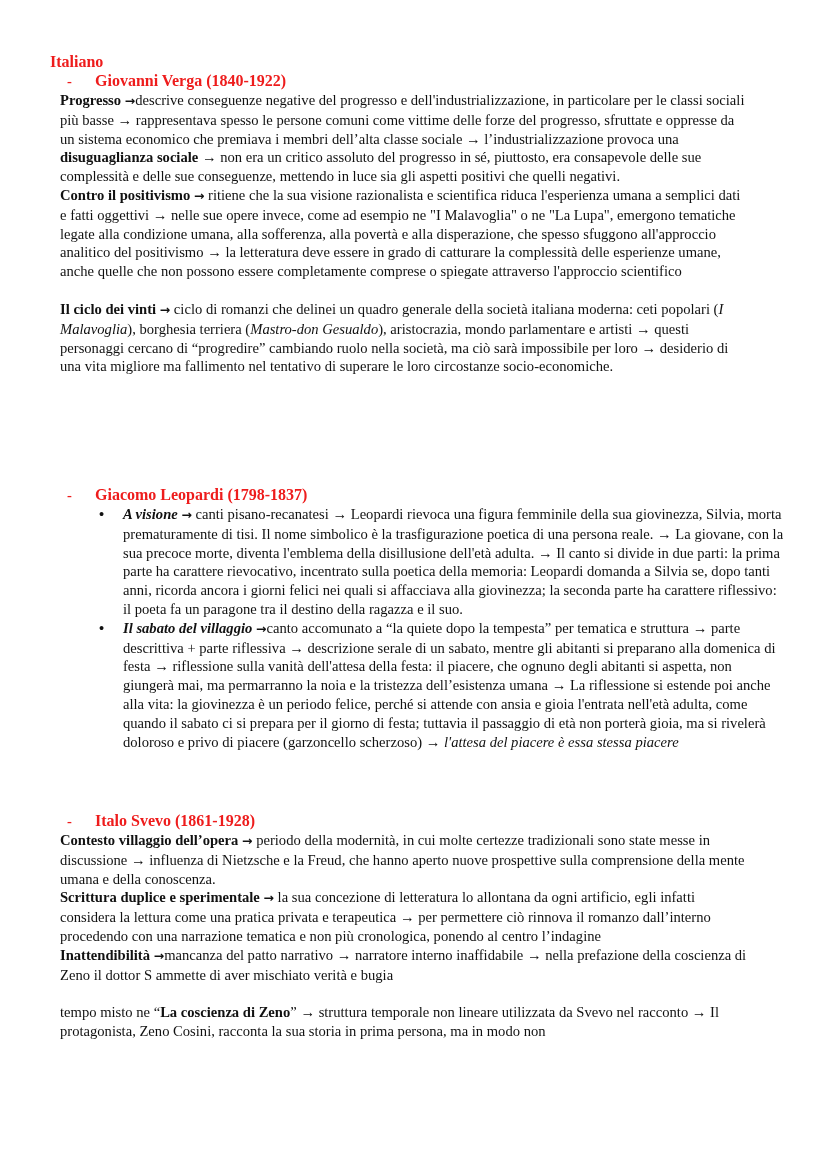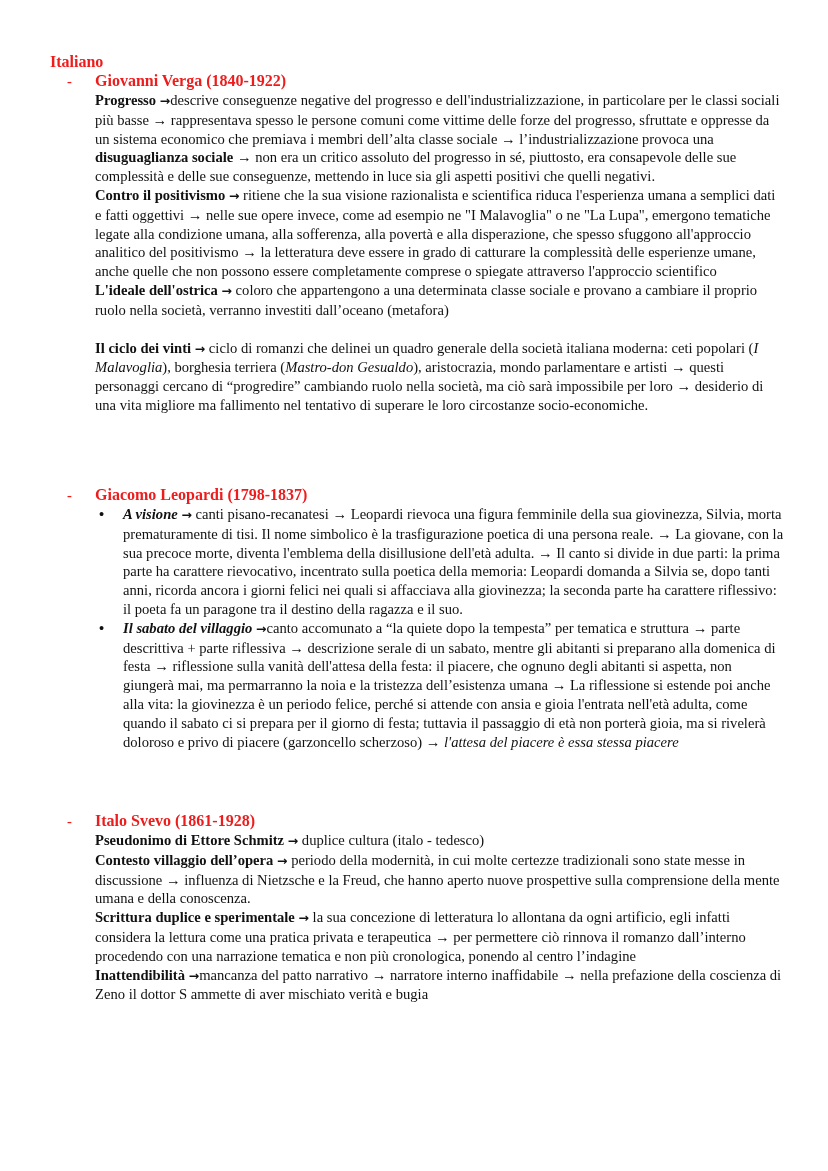--- a/index.html
+++ b/index.html
@@ -10,21 +10,21 @@
   }
   .page { position: absolute; left: 0; top: 0; width: 828px; height: 1171px; text-decoration: underline; }
   .doc-title {
     position: absolute; left: 50px; top: 52px;
     color: #ee1c1c; font-weight: bold; font-size: 16px; line-height: 20px;
   }
   .section { position: absolute; left: 60px; width: 720px; }
   .sec-head { position: relative; height: 19px; }
   .dash { position: absolute; left: 7px; top: 0; color: #ee1c1c; font-weight: bold; }
   .sec-title { position: absolute; left: 35px; top: 0; color: #ee1c1c; font-weight: bold; font-size: 16px; white-space: nowrap; }
-  .body { margin-left: 35px; width: 690px; }
+  .body { width: 690px; }
   .para { margin: 0; }
   .gap { height: 19px; }
   b { font-weight: bold; }
   .bul { position: relative; padding-left: 28px; margin-left: 35px; width: 662px; }
   .bul .dot { position: absolute; left: 4px; top: 0; font-weight: bold; }
   .arrow { font-family: "DejaVu Sans", sans-serif; font-size: 12.5px; font-weight: bold; }
 </style>
 </head>
 <body>
 
@@ -38,24 +38,20 @@
       <span class="sec-title">Giovanni Verga (1840-1922)</span>
     </div>
     <div class="body">
       <p class="para">
         <b>Progresso</b>
         <span class="arrow">→</span><span>descrive conseguenze negative del progresso e dell'industrializzazione, in particolare per le classi sociali più basse → rappresentava spesso le persone comuni come vittime delle forze del progresso, sfruttate e oppresse da un sistema economico che premiava i membri dell’alta classe sociale → l’industrializzazione provoca una </span><b>disuguaglianza sociale</b><span> → non era un critico assoluto del progresso in sé, piuttosto, era consapevole delle sue complessità e delle sue conseguenze, mettendo in luce sia gli aspetti positivi che quelli negativi.</span>
       </p>
       <p class="para">
         <b>Contro il positivismo</b>
         <span class="arrow">→</span><span> ritiene che la sua visione razionalista e scientifica riduca l'esperienza umana a semplici dati e fatti oggettivi → nelle sue opere invece, come ad esempio ne "I Malavoglia" o ne "La Lupa", emergono tematiche legate alla condizione umana, alla sofferenza, alla povertà e alla disperazione, che spesso sfuggono all'approccio analitico del positivismo → la letteratura deve essere in grado di catturare la complessità delle esperienze umane, anche quelle che non possono essere completamente comprese o spiegate attraverso l'approccio scientifico</span>
-      </p>
-      <p class="para">
-        <b>L'ideale dell'ostrica</b>
-        <span class="arrow">→</span><span> coloro che appartengono a una determinata classe sociale e provano a cambiare il proprio ruolo nella società, verranno investiti dall’oceano (metafora)</span>
       </p>
       <div class="gap"></div>
       <p class="para">
         <b>Il ciclo dei vinti</b>
         <span class="arrow">→</span><span> ciclo di romanzi che delinei un quadro generale della società italiana moderna: ceti popolari (</span><i>I Malavoglia</i><span>), borghesia terriera (</span><i>Mastro-don Gesualdo</i><span>), aristocrazia, mondo parlamentare e artisti → questi personaggi cercano di “progredire” cambiando ruolo nella società, ma ciò sarà impossibile per loro → desiderio di una vita migliore ma fallimento nel tentativo di superare le loro circostanze socio-economiche.</span>
       </p>
     </div>
   </div>
 
   <div class="section" style="top:486px;">
@@ -75,32 +71,31 @@
     </div>
   </div>
 
   <div class="section" style="top:812px;">
     <div class="sec-head">
       <span class="dash">-</span>
       <span class="sec-title">Italo Svevo (1861-1928)</span>
     </div>
     <div class="body">
       <p class="para">
-        <b>Pseudonimo di Ettore Schmitz</b>
-        <span class="arrow">→</span><span> duplice cultura (italo - tedesco)</span>
-      </p>
-      <p class="para">
         <b>Contesto villaggio dell’opera</b>
         <span class="arrow">→</span><span> periodo della modernità, in cui molte certezze tradizionali sono state messe in discussione → influenza di Nietzsche e la Freud, che hanno aperto nuove prospettive sulla comprensione della mente umana e della conoscenza.</span>
       </p>
       <p class="para">
         <b>Scrittura duplice e sperimentale</b>
         <span class="arrow">→</span><span> la sua concezione di letteratura lo allontana da ogni artificio, egli infatti considera la lettura come una pratica privata e terapeutica → per permettere ciò rinnova il romanzo dall’interno procedendo con una narrazione tematica e non più cronologica, ponendo al centro l’indagine</span>
       </p>
       <p class="para">
         <b>Inattendibilità</b>
         <span class="arrow">→</span><span>mancanza del patto narrativo → narratore interno inaffidabile → nella prefazione della coscienza di Zeno il dottor S ammette di aver mischiato verità e bugia</span>
       </p>
       <div class="gap"></div>
+      <p class="para">
+        <span>tempo misto ne “</span><b>La coscienza di Zeno</b><span>” → struttura temporale non lineare utilizzata da Svevo nel racconto → Il protagonista, Zeno Cosini, racconta la sua storia in prima persona, ma in modo non</span>
+      </p>
     </div>
   </div>
 
 </div>
 
 </body></html>

